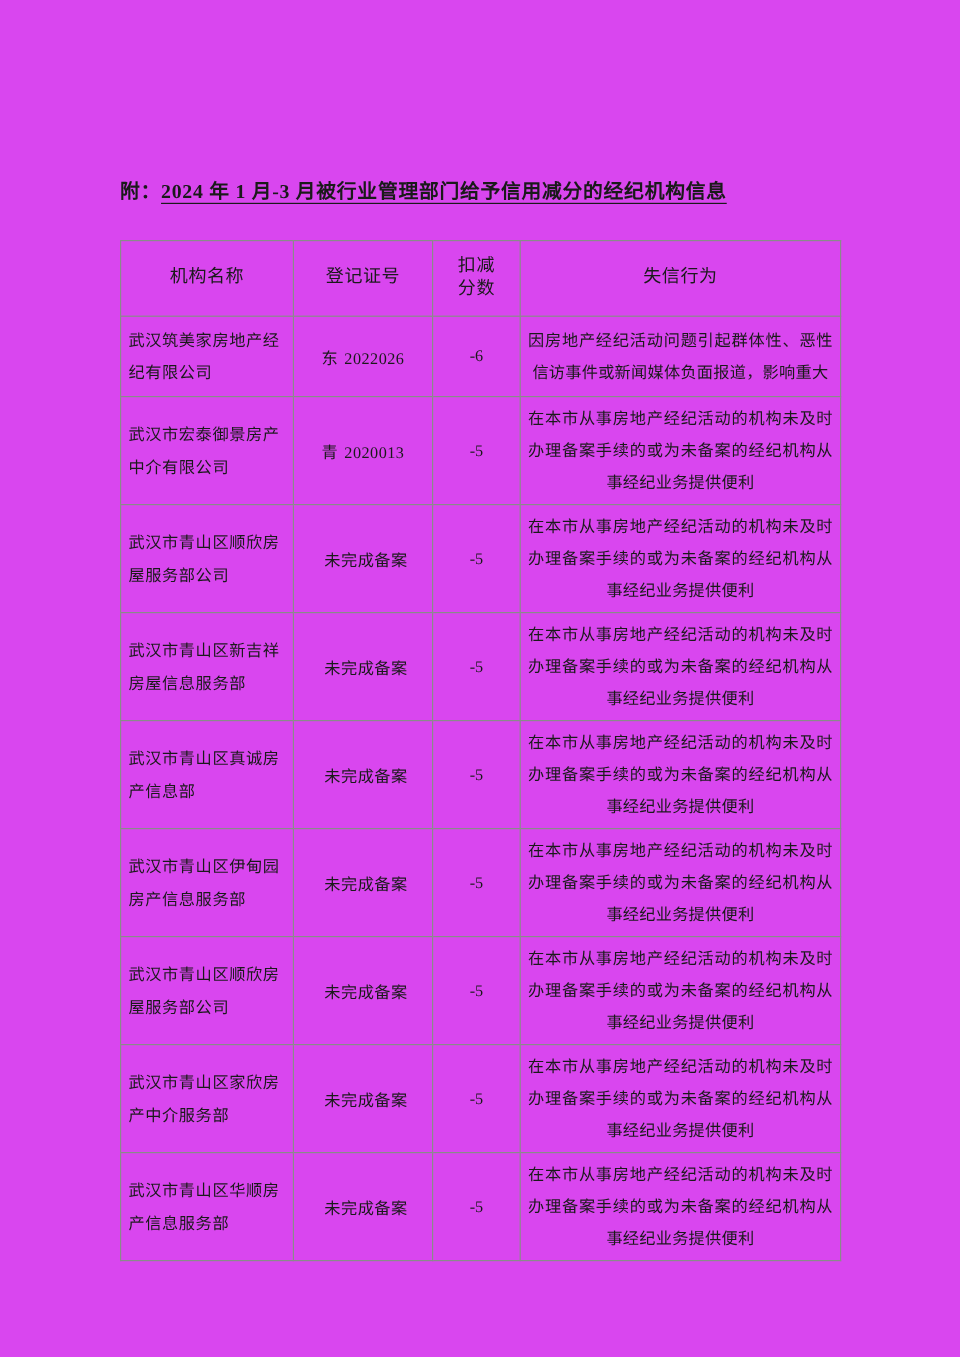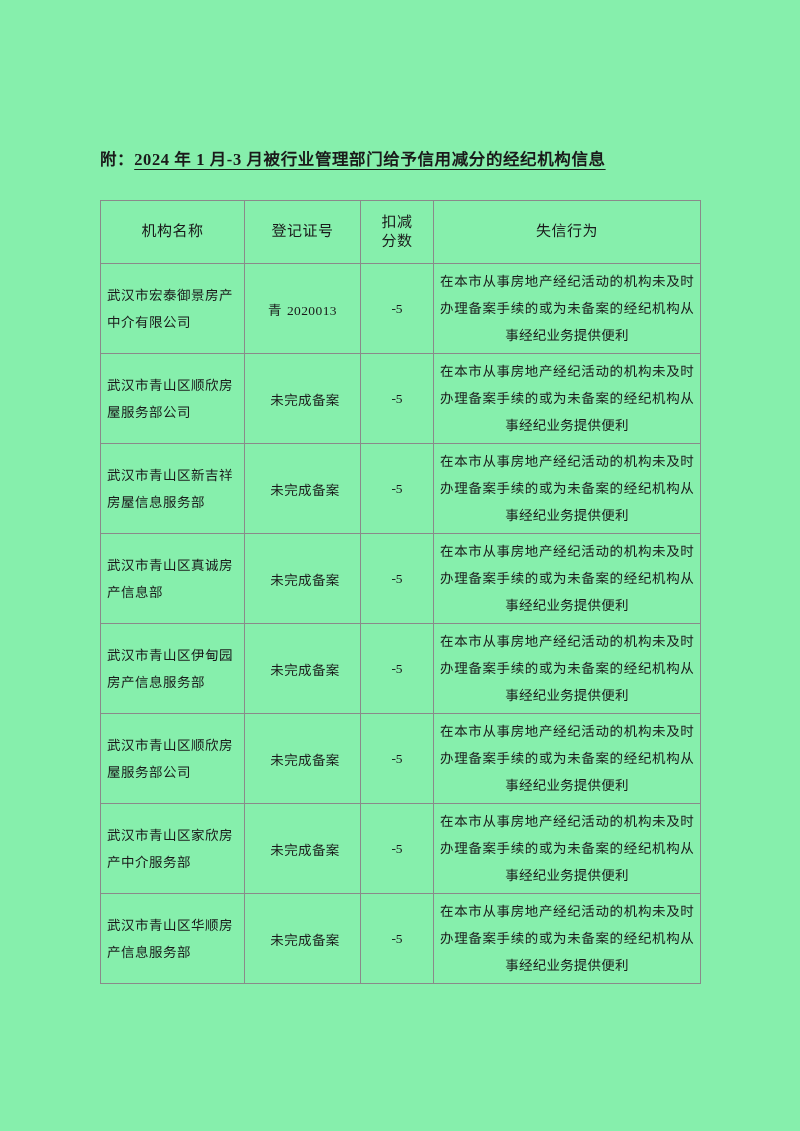--- a/index.html
+++ b/index.html
@@ -12,21 +12,21 @@
     width: 800px;
     height: 1131px;
     position: relative;
     font-family: "Liberation Serif", "DejaVu Serif", serif;
     color: #1a1a1a;
     overflow: hidden;
   }
   .page {
     position: absolute;
     inset: 0;
-    background: #86efac;
+    background: #d946ef;
   }
   .doc-title {
     position: absolute;
     left: 100px;
     top: 148px;
     font-size: 16.5px;
     font-weight: 700;
     letter-spacing: 0.6px;
     white-space: nowrap;
     line-height: 1.4;
@@ -121,20 +121,26 @@
         <th>机构名称</th>
         <th>登记证号</th>
         <th>
           <span class="hdr-two-line">扣减</span>
           <span class="hdr-two-line">分数</span>
         </th>
         <th>失信行为</th>
       </tr>
     </thead>
     <tbody>
+      <tr class="r-short">
+        <td class="cell-name">武汉筑美家房地产经纪有限公司</td>
+        <td class="cell-reg"><span class="reg-prefix">东</span><span>2022026</span></td>
+        <td class="cell-score">-6</td>
+        <td class="cell-behavior">因房地产经纪活动问题引起群体性、恶性信访事件或新闻媒体负面报道，影响重大</td>
+      </tr>
       <tr class="r-tall">
         <td class="cell-name">武汉市宏泰御景房产中介有限公司</td>
         <td class="cell-reg"><span class="reg-prefix">青</span><span>2020013</span></td>
         <td class="cell-score">-5</td>
         <td class="cell-behavior">在本市从事房地产经纪活动的机构未及时办理备案手续的或为未备案的经纪机构从事经纪业务提供便利</td>
       </tr>
       <tr class="r-tall">
         <td class="cell-name">武汉市青山区顺欣房屋服务部公司</td>
         <td class="cell-reg"><span class="reg-prefix"></span><span>未完成备案</span></td>
         <td class="cell-score">-5</td>

